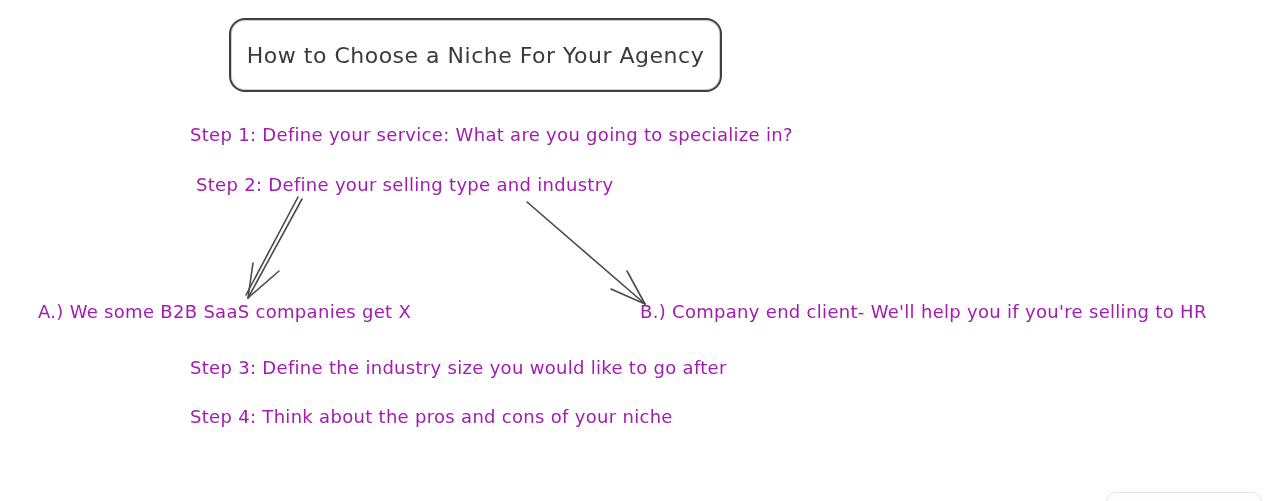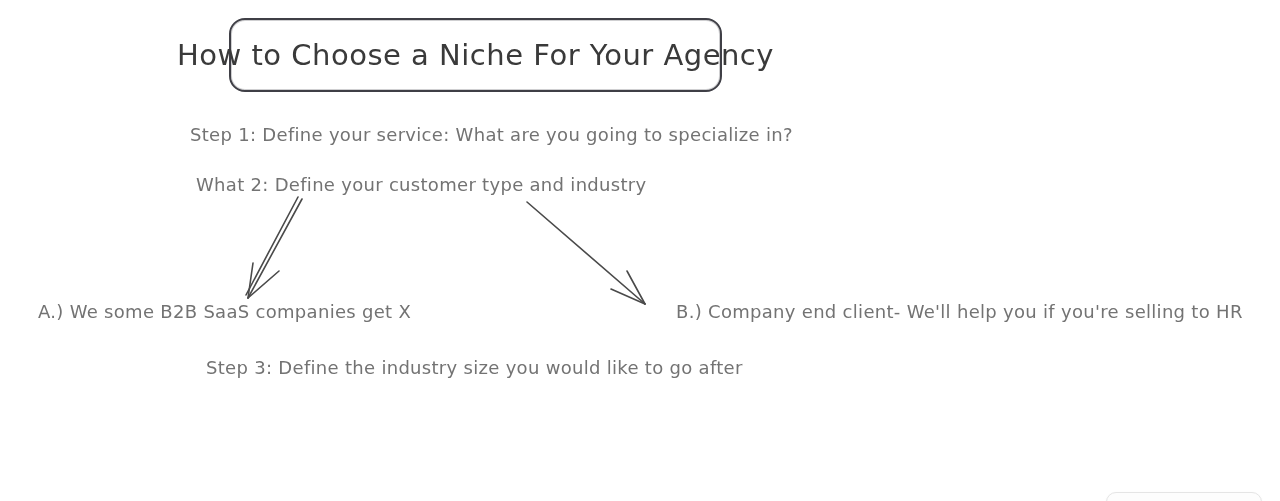--- a/index.html
+++ b/index.html
@@ -9,34 +9,34 @@
     background:#ffffff;
     overflow:hidden;
     font-family:"DejaVu Sans", sans-serif;
     color:#3f3f3f;
   }
   .sketch-text{
     position:absolute;
     font-size:18px;
     letter-spacing:.3px;
     white-space:nowrap;
-    color:#737373;
+    color:#a21caf;
   }
   .title-box{
     position:absolute;
     left:229px;top:18px;
     width:493px;height:74px;
     border:2px solid #3f3f46;
     border-radius:16px;
     box-shadow:0 0 0 1px rgba(63,63,70,.25) inset;
     display:flex;align-items:center;justify-content:center;
     box-sizing:border-box;
   }
   .title-text{
-    font-size:29px;
+    font-size:22px;
     letter-spacing:.5px;
     white-space:nowrap;
     color:#3a3a3a;
   }
   .arrows{
     position:absolute;left:0;top:0;
     width:1280px;height:501px;
   }
   .arrows path{
     stroke:#4a4a4a;
@@ -59,25 +59,26 @@
 </head>
 <body>
 
 <div class="canvas">
 
   <div class="title-box">
     <span class="title-text">How to Choose a Niche For Your Agency</span>
   </div>
 
   <div class="sketch-text" style="left:190px;top:124px;">Step 1: Define your service: What are you going to specialize in?</div>
-  <div class="sketch-text" style="left:196px;top:174px;">What 2: Define your customer type and industry</div>
-  <div class="sketch-text" style="left:190px;top:357px;margin-left:16px;">Step 3: Define the industry size you would like to go after</div>
+  <div class="sketch-text" style="left:196px;top:174px;">Step 2: Define your selling type and industry</div>
+  <div class="sketch-text" style="left:190px;top:357px;">Step 3: Define the industry size you would like to go after</div>
+  <div class="sketch-text" style="left:190px;top:406px;">Step 4: Think about the pros and cons of your niche</div>
 
   <div class="sketch-text" style="left:38px;top:301px;">A.) We some B2B SaaS companies get X</div>
-  <div class="sketch-text" style="left:676px;top:301px;">B.) Company end client- We'll help you if you're selling to HR</div>
+  <div class="sketch-text" style="left:640px;top:301px;">B.) Company end client- We'll help you if you're selling to HR</div>
 
   <svg class="arrows" viewBox="0 0 1280 501">
 
     <g>
       <path d="M302,199 L248,298"></path>
       <path d="M298,197 L246,295"></path>
       <path d="M248,298 L253,263"></path>
       <path d="M248,298 L279,271"></path>
     </g>
 

